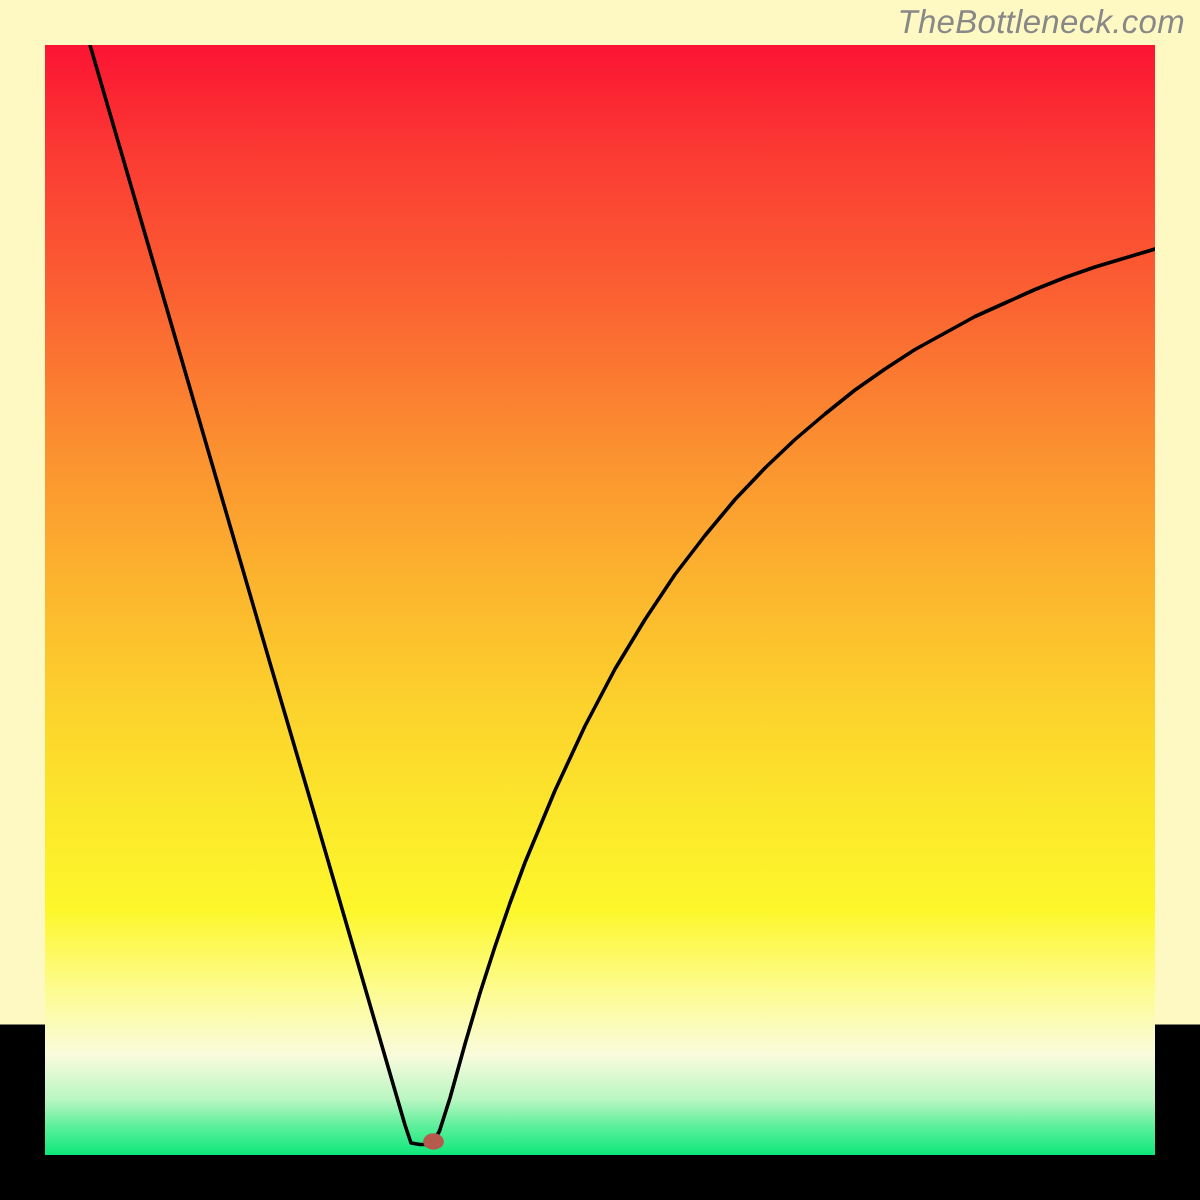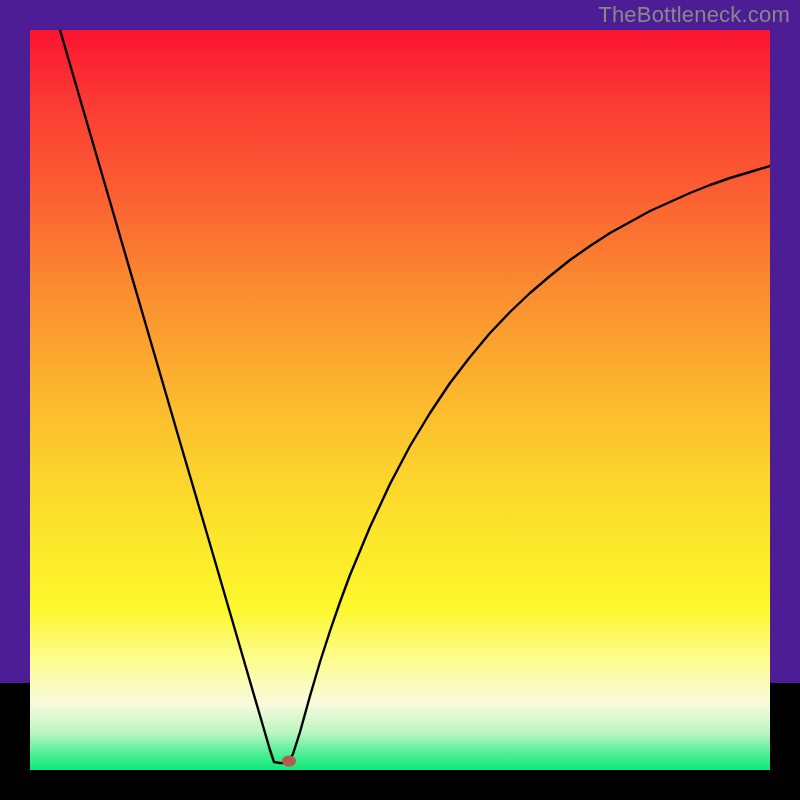--- a/index.html
+++ b/index.html
@@ -8,21 +8,22 @@
     width: 800px;
     height: 800px;
     background: #000;
     font-family: Arial, Helvetica, sans-serif;
     overflow: hidden;
   }
   .frame {
     position: relative;
     width: 800px;
     height: 683px;
-    background: #4c1d95;
+    background: #fef9c3;
+    font-style: italic;
   }
   .watermark {
     position: absolute;
     top: 2px;
     right: 10px;
     color: #888;
     font-size: 22px;
     font-weight: 500;
     letter-spacing: 0.2px;
     z-index: 10;

